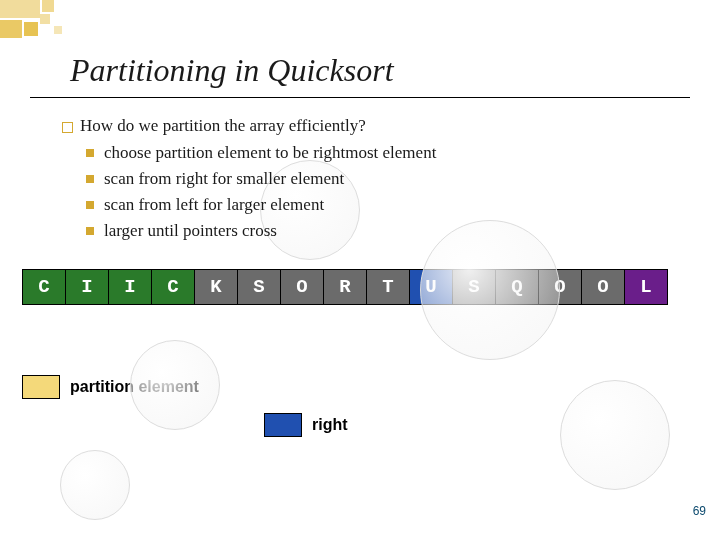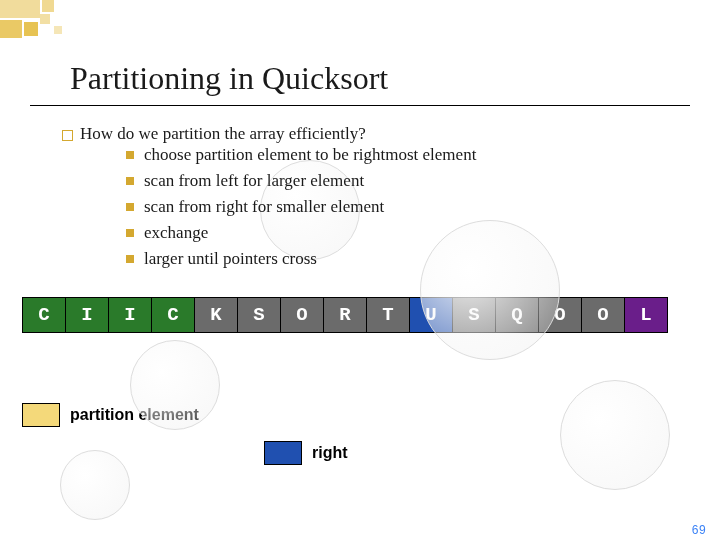--- a/index.html
+++ b/index.html
@@ -18,54 +18,55 @@
     width: 150px;
     height: 50px;
   }
   .deco-blocks div {
     position: absolute;
     background: #e6c04a;
   }
   .title-area {
     padding: 48px 40px 8px 40px;
     border-bottom: 1.5px solid #000;
-    margin: 12px 30px 0 30px;
+    margin: 4px 30px 0 30px;
+    font-style: italic;
   }
   .title-area h1 {
     font-size: 32px;
     font-weight: normal;
     color: #1a1a1a;
   }
   .content {
     padding: 18px 40px 0 80px;
     font-family: Georgia, serif;
     font-size: 17px;
     color: #1a1a1a;
   }
   .top-bullet {
     position: relative;
+    margin-bottom: 6px;
   }
   .top-bullet::before {
     content: "";
     position: absolute;
     left: -18px;
     top: 6px;
     width: 9px;
     height: 9px;
     border: 1.5px solid #d4a830;
   }
   .sub-list {
     list-style: none;
     margin-left: 24px;
   }
   .sub-list li {
     position: relative;
     margin-bottom: 3px;
     line-height: 1.35;
-    margin-left: 40px;
   }
   .sub-list li::before {
     content: "";
     position: absolute;
     left: -18px;
     top: 7px;
     width: 8px;
     height: 8px;
     background: #d4a830;
   }
@@ -108,25 +109,25 @@
     align-items: center;
     gap: 10px;
   }
   .legend-box {
     width: 38px;
     height: 24px;
     border: 1px solid #000;
   }
   .page-num {
     position: absolute;
-    bottom: 2px;
+    bottom: 22px;
     right: 14px;
-    font-family: Liberation Mono, monospace;
+    font-family: Liberation Sans, sans-serif;
     font-size: 12px;
-    color: #3b82f6;
+    color: #0c4a6e;
   }
   .bubble {
     position: absolute;
     border-radius: 50%;
     border: 1px solid #ddd;
     background: radial-gradient(circle at 35% 35%, rgba(255,255,255,0.9), rgba(200,200,200,0.15));
     pointer-events: none;
   }
 </style>
 </head>
@@ -148,23 +149,22 @@
 <div class="bubble" style="width:70px;height:70px;left:60px;top:450px"></div>
 
 <div class="title-area">
   <h1>Partitioning in Quicksort</h1>
 </div>
 
 <div class="content">
   <div class="top-bullet">How do we partition the array efficiently?</div>
   <ul class="sub-list">
     <li>choose partition element to be rightmost element</li>
+    <li>scan from right for smaller element</li>
     <li>scan from left for larger element</li>
-    <li>scan from right for smaller element</li>
-    <li>exchange</li>
     <li>larger until pointers cross</li>
   </ul>
 </div>
 
 <div class="array-row" id="array-row">
     <div class="cell color-partitioned">C</div>
     <div class="cell color-partitioned">I</div>
     <div class="cell color-partitioned">I</div>
     <div class="cell color-partitioned">C</div>
     <div class="cell color-unpartitioned">K</div>

